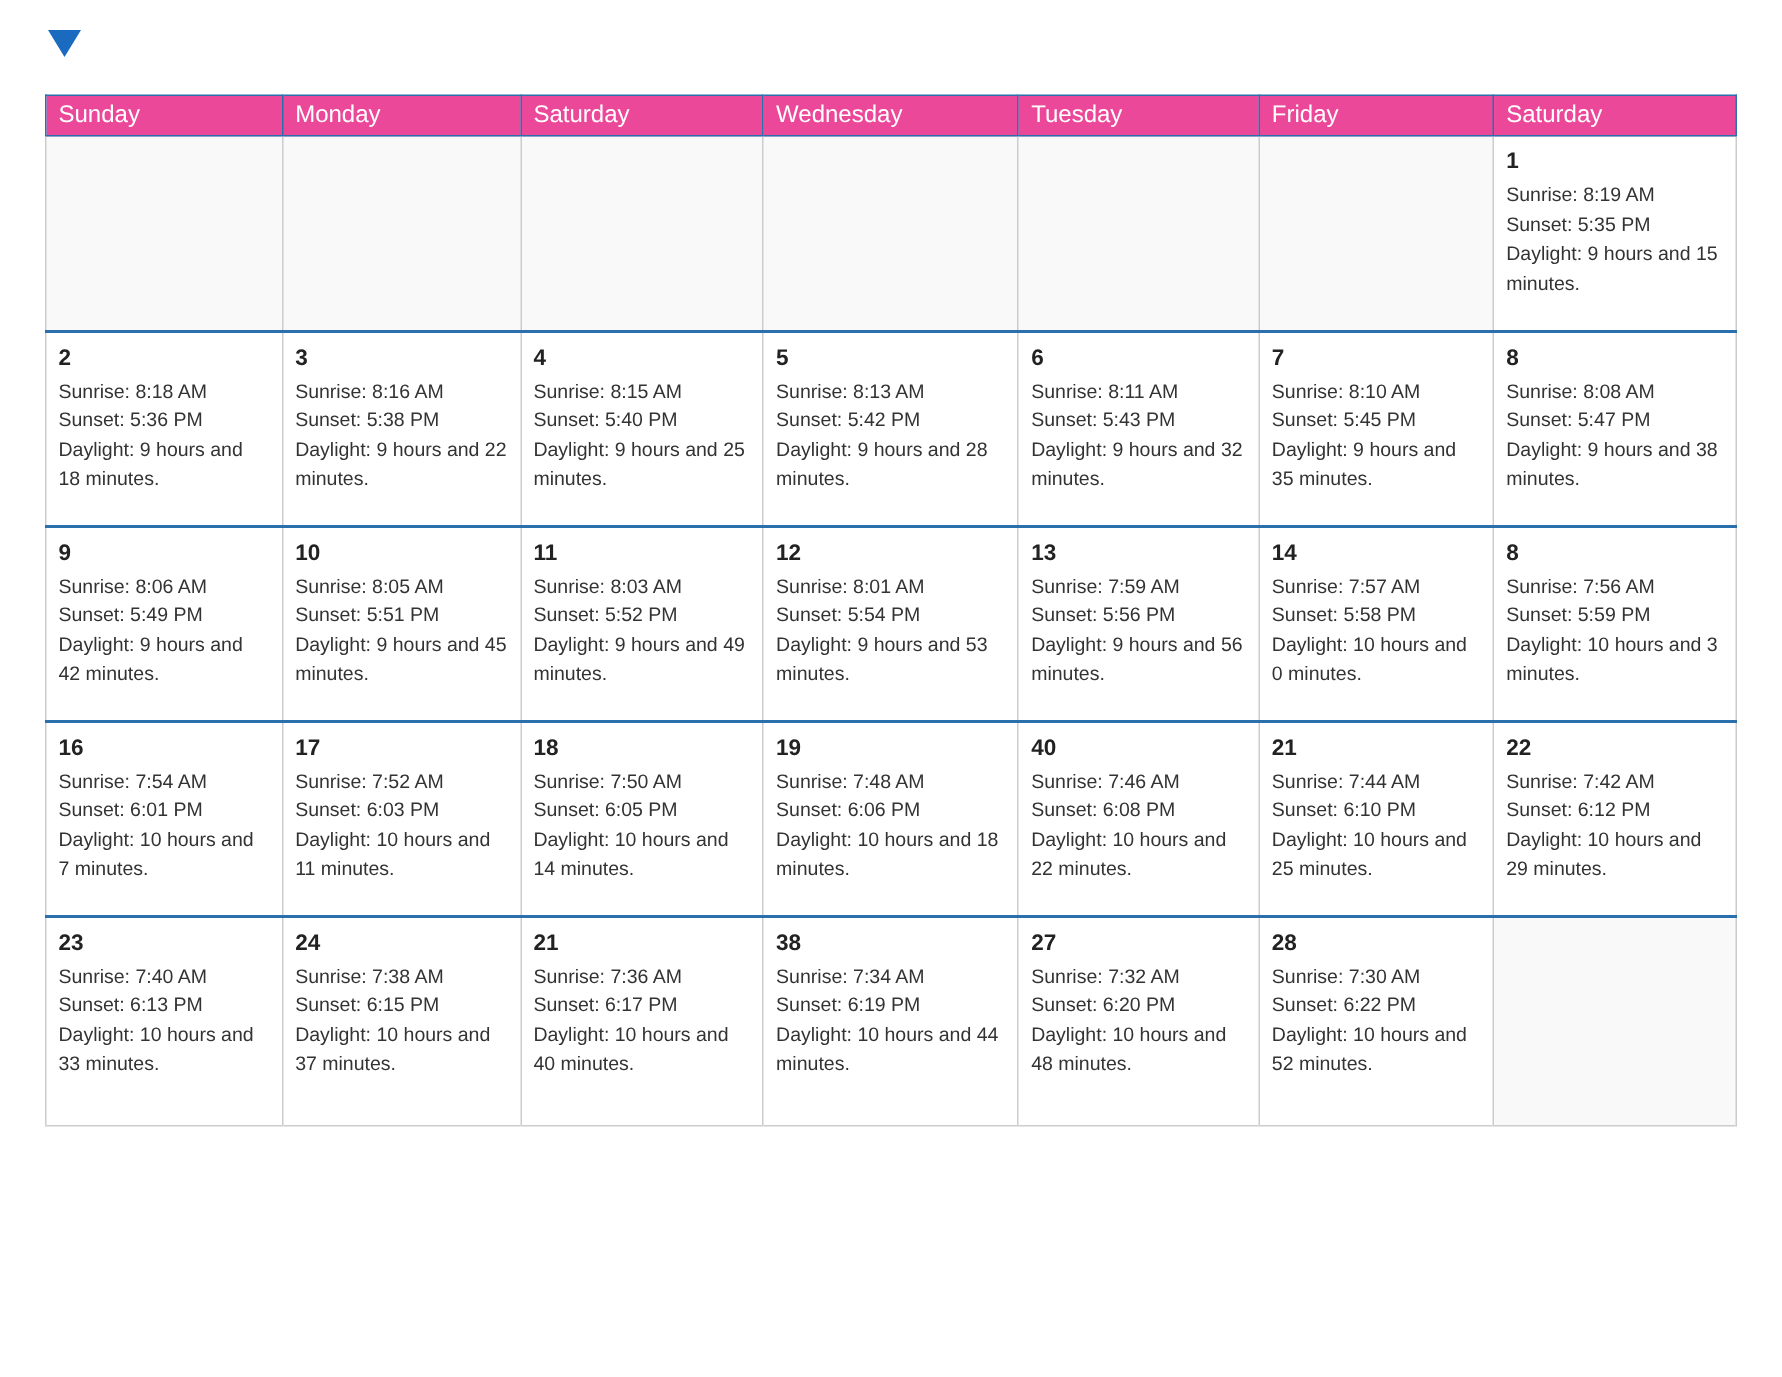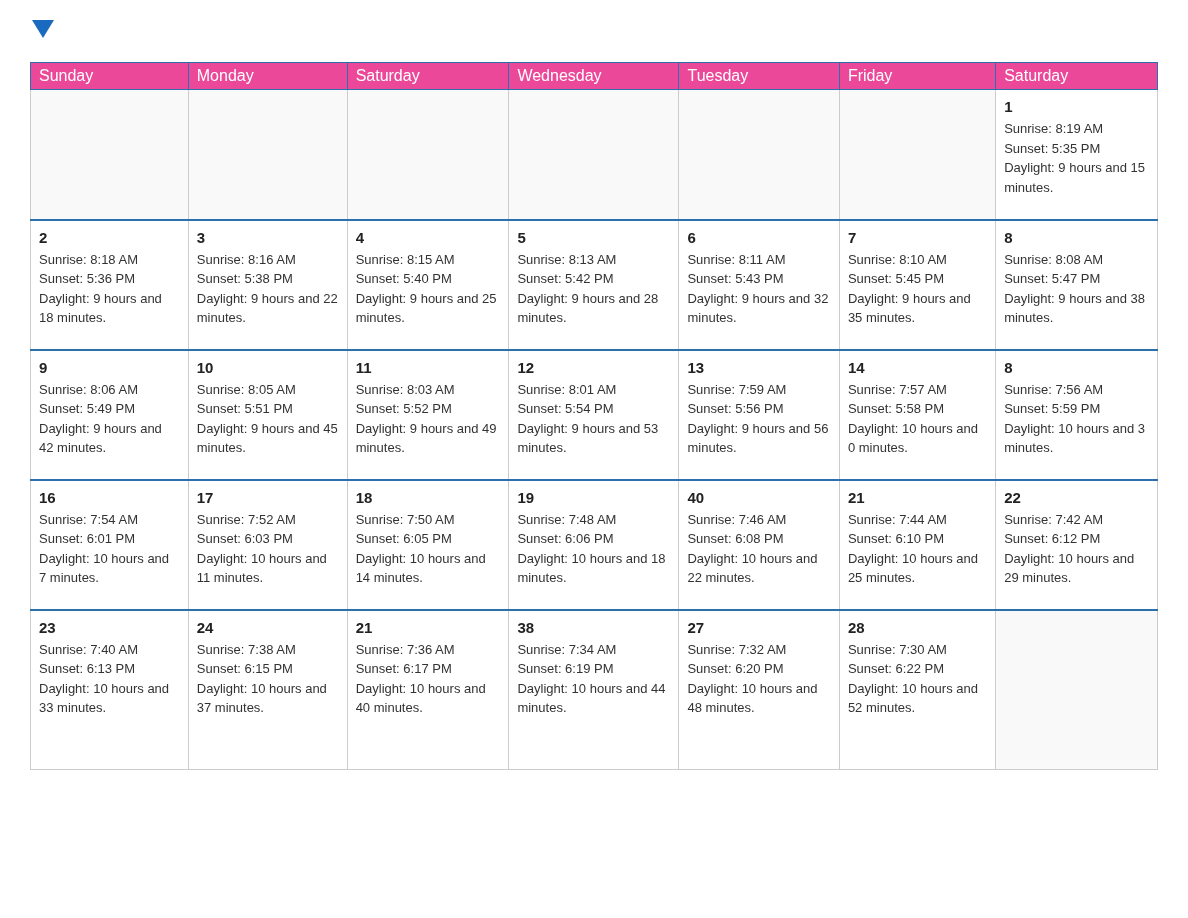--- a/index.html
+++ b/index.html
@@ -93,21 +93,21 @@
       color: #333;
       line-height: 1.5;
     }
     .empty-cell {
       background: #f9f9f9;
     }
     tbody tr:last-child {
       border-bottom: 1px solid #ccc;
     }
     .last-row td {
-      height: 160px;
+      height: 140px;
     }
   </style>
 </head>
 <body>
 
 <div class="header">
   <div class="logo">
     <div class="logo-wrapper">
       <div class="logo-top">
         <span class="logo-text-general"></span>

